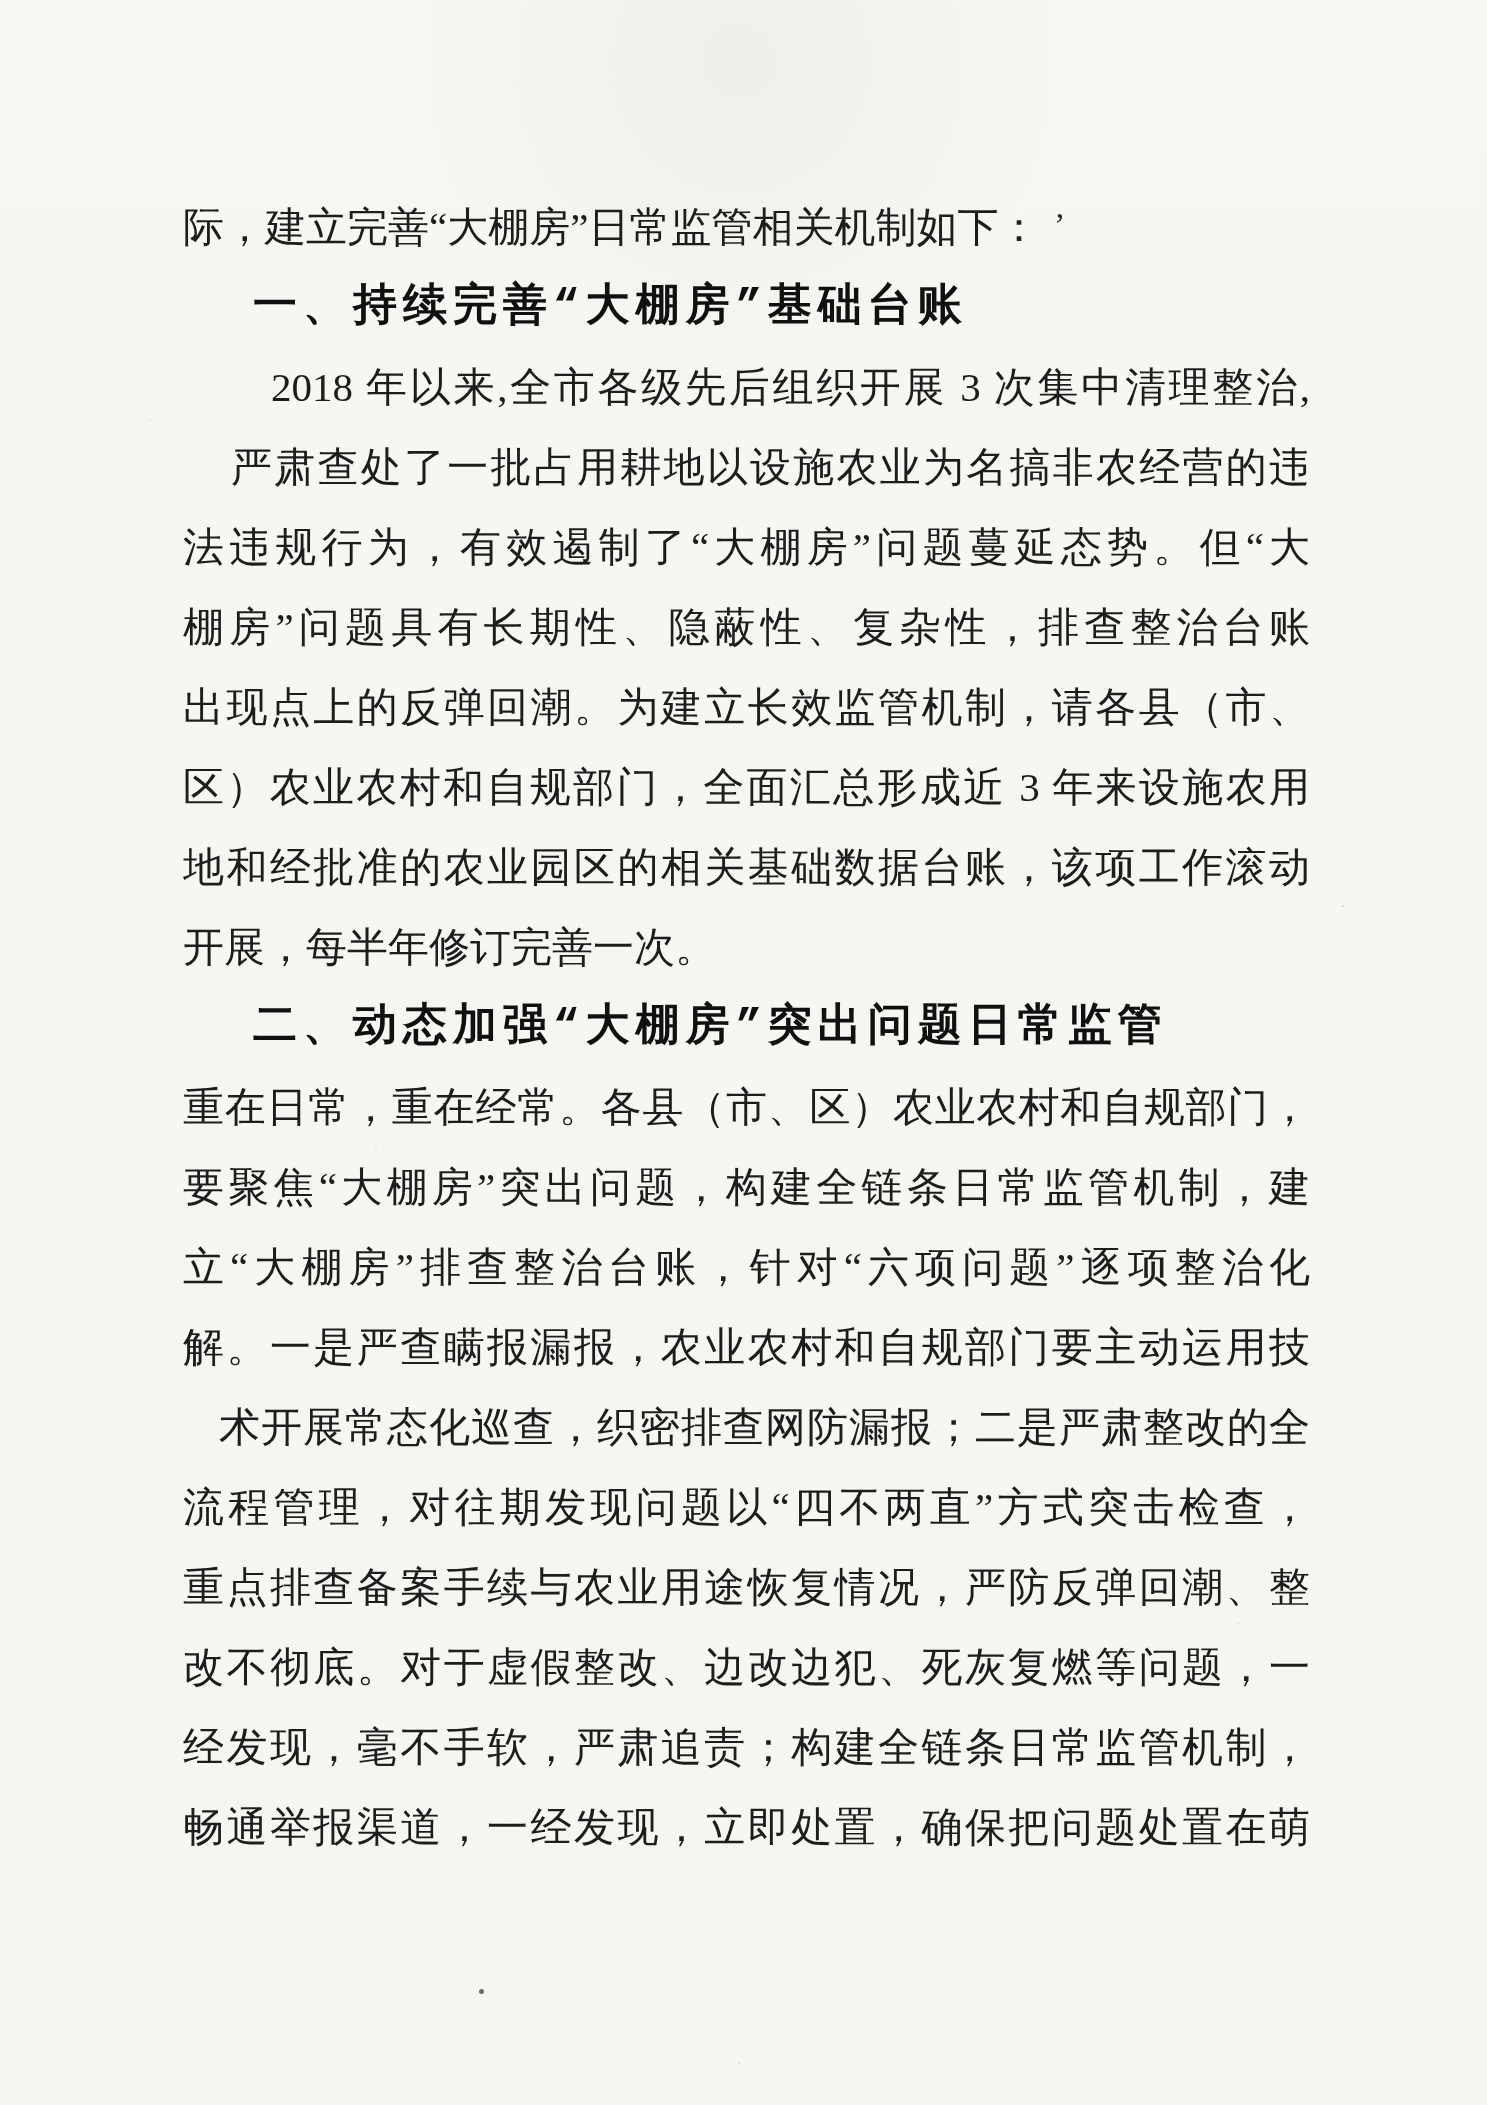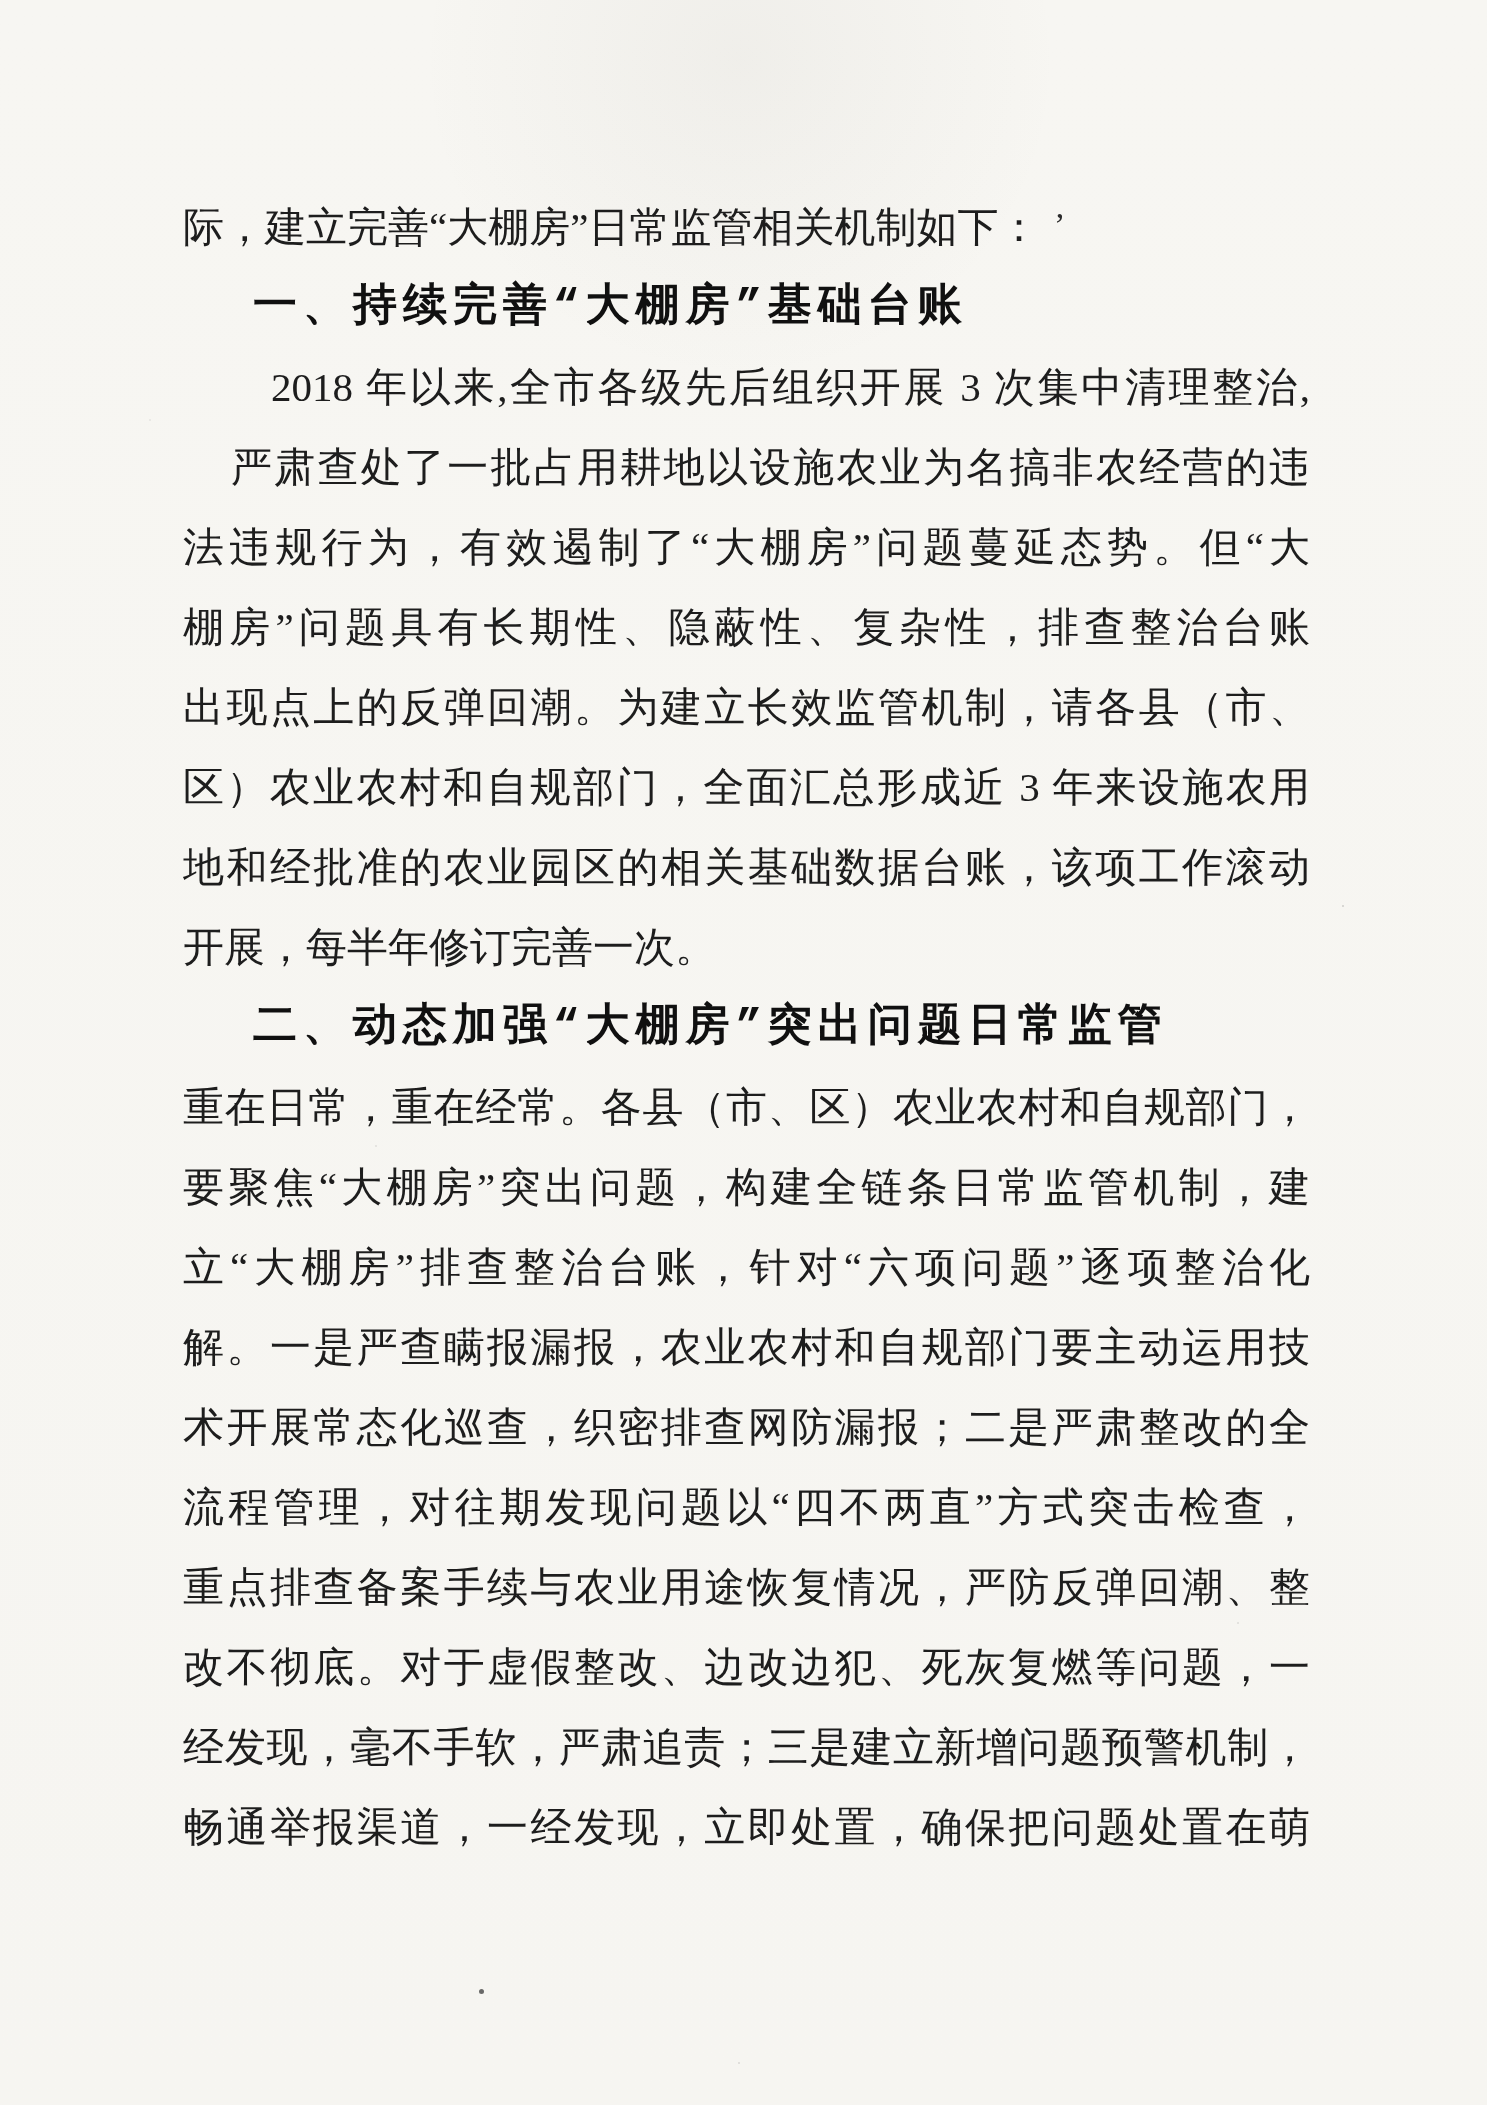--- a/index.html
+++ b/index.html
@@ -82,22 +82,22 @@
       <div class="line body stretch" style="text-indent: 0px;">棚房”问题具有长期性、隐蔽性、复杂性，排查整治台账</div>
       <div class="line body stretch" style="text-indent: 0px;">出现点上的反弹回潮。为建立长效监管机制，请各县（市、</div>
       <div class="line body stretch" style="text-indent: 0px;">区）农业农村和自规部门，全面汇总形成近 3 年来设施农用</div>
       <div class="line body stretch" style="text-indent: 0px;">地和经批准的农业园区的相关基础数据台账，该项工作滚动</div>
       <div class="line body" style="text-indent: 0px;">开展，每半年修订完善一次。</div>
       <div class="line heading" style="text-indent: 70px;">二、动态加强“大棚房”突出问题日常监管</div>
       <div class="line body stretch" style="text-indent: 0px;">重在日常，重在经常。各县（市、区）农业农村和自规部门，</div>
       <div class="line body stretch" style="text-indent: 0px;">要聚焦“大棚房”突出问题，构建全链条日常监管机制，建</div>
       <div class="line body stretch" style="text-indent: 0px;">立“大棚房”排查整治台账，针对“六项问题”逐项整治化</div>
       <div class="line body stretch" style="text-indent: 0px;">解。一是严查瞒报漏报，农业农村和自规部门要主动运用技</div>
-      <div class="line body stretch" style="text-indent: 0px;">术开展常态化巡查，织密排查网防漏报；二是严肃整改的全</div>
+      <div class="line body stretch" style="text-indent: 0px; margin-left: 36px;">术开展常态化巡查，织密排查网防漏报；二是严肃整改的全</div>
       <div class="line body stretch" style="text-indent: 0px;">流程管理，对往期发现问题以“四不两直”方式突击检查，</div>
       <div class="line body stretch" style="text-indent: 0px;">重点排查备案手续与农业用途恢复情况，严防反弹回潮、整</div>
       <div class="line body stretch" style="text-indent: 0px;">改不彻底。对于虚假整改、边改边犯、死灰复燃等问题，一</div>
-      <div class="line body stretch" style="text-indent: 0px;">经发现，毫不手软，严肃追责；三是建立新增问题预警机制，</div>
+      <div class="line body stretch" style="text-indent: 0px;">经发现，毫不手软，严肃追责；构建全链条日常监管机制，</div>
       <div class="line body stretch" style="text-indent: 0px;">畅通举报渠道，一经发现，立即处置，确保把问题处置在萌</div>
     </div>
   <span class="artifact-mark">’</span>
   <span class="artifact-dot"></span>
 </div>
 
 </body></html>

